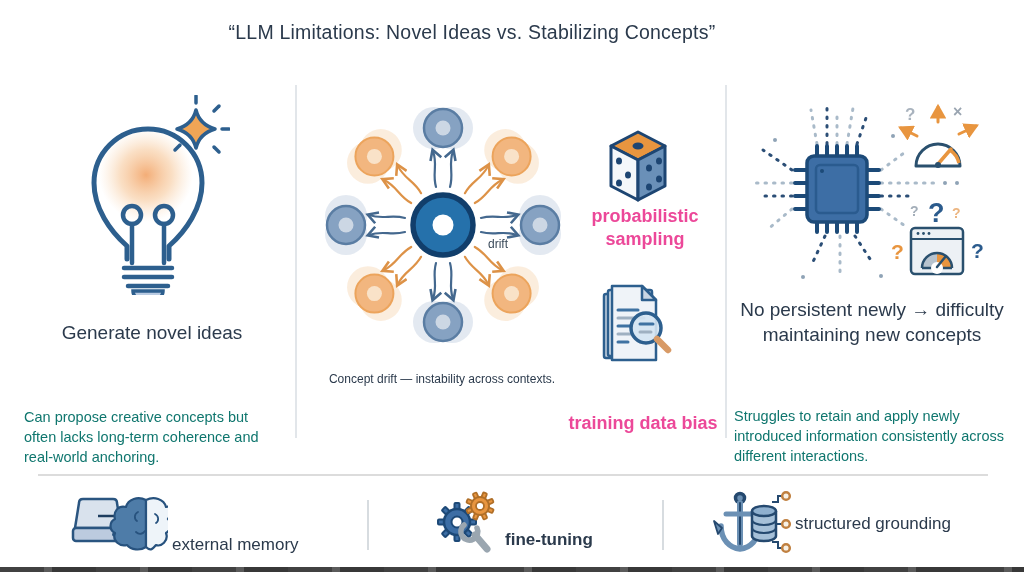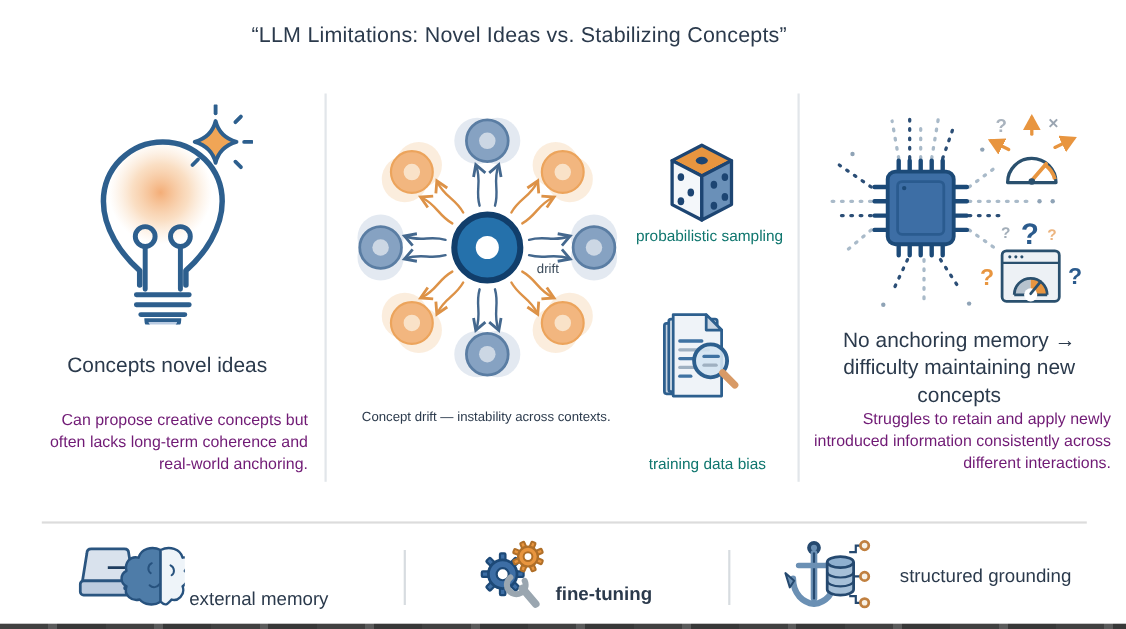--- a/index.html
+++ b/index.html
@@ -5,22 +5,22 @@
   html,body{margin:0;padding:0;}
   body{width:1024px;height:572px;position:relative;background:#ffffff;overflow:hidden;
        font-family:"Liberation Sans", sans-serif;color:#2b3a4c;}
   .abs{position:absolute;}
   .title{top:21px;left:0;width:944px;text-align:center;font-size:19.5px;font-weight:500;
          color:#2b3a4c;letter-spacing:.2px;}
   .vdiv{width:1.5px;background:#e2e6ea;}
   .hdiv{height:2px;background:#dcdcdc;}
   .fdiv{width:1.5px;background:#d7dce0;}
   .heading{font-weight:500;color:#2b3a4c;text-align:center;line-height:1.32;}
-  .body-text{font-size:14.5px;color:#701a75;text-align:right;line-height:1.38;}
-  .aspect-label{font-size:14px;font-weight:400;color:#0f766e;text-align:center;line-height:1.3;}
+  .body-text{font-size:14.5px;color:#0f766e;text-align:left;line-height:1.38;margin-top:35px;}
+  .aspect-label{font-size:18px;font-weight:700;color:#ec4899;text-align:center;line-height:1.3;}
   .footer-label{font-size:17px;color:#2b3a4c;white-space:nowrap;}
   .drift-text{font-size:12px;fill:#3a4a5a;font-family:"Liberation Sans",sans-serif;}
   .bottom-strip{left:0;bottom:0;width:1024px;height:5px;
      background:repeating-linear-gradient(90deg,#414141 0 44px,#5b5b5b 44px 52px,#383838 52px 96px);}
   svg{display:block;}
 </style>
 </head>
 <body>
 
 <div class="abs title">“LLM Limitations: Novel Ideas vs. Stabilizing Concepts”</div>
@@ -50,21 +50,21 @@
       <line x1="0" y1="-33" x2="0" y2="-26"></line>
       <line x1="23" y1="-23" x2="18" y2="-18"></line>
       <line x1="33" y1="0" x2="26" y2="0"></line>
       <line x1="23" y1="23" x2="18" y2="18"></line>
       <line x1="-21" y1="21" x2="-16" y2="16"></line>
     </g>
   </g>
 </svg>
 </div>
 
-<div class="abs heading" style="left:22px;top:320px;width:260px;font-size:19px;">Concepts novel ideas</div>
+<div class="abs heading" style="left:22px;top:320px;width:260px;font-size:19px;">Generate novel ideas</div>
 <div class="abs body-text" style="left:24px;top:372px;width:256px;">Can propose creative concepts but often lacks long-term coherence and real-world anchoring.</div>
 
 <div class="abs" style="left:313px;top:92px;">
 <svg width="260" height="260" viewBox="0 0 260 260">
   <defs>
     <marker id="ab" viewBox="0 0 10 10" refX="7" refY="5" markerWidth="6.5" markerHeight="6.5" orient="auto-start-reverse">
       <path d="M1,1 L8,5 L1,9" fill="none" stroke="#44688e" stroke-width="1.8"></path>
     </marker>
     <marker id="ao" viewBox="0 0 10 10" refX="7" refY="5" markerWidth="6.5" markerHeight="6.5" orient="auto-start-reverse">
       <path d="M1,1 L8,5 L1,9" fill="none" stroke="#dd9247" stroke-width="1.8"></path>
@@ -275,21 +275,21 @@
   <line x1="192" y1="175" x2="201" y2="164" stroke="#2a506e" stroke-width="2.5" stroke-linecap="round"></line>
 
   <text x="183" y="130" font-size="27" font-weight="700" fill="#2b5b8d" font-family="Liberation Sans, sans-serif">?</text>
   <text x="165" y="124" font-size="14" font-weight="600" fill="#a3aeb9" font-family="Liberation Sans, sans-serif">?</text>
   <text x="207" y="126" font-size="14" font-weight="600" fill="#ecb580" font-family="Liberation Sans, sans-serif">?</text>
   <text x="146" y="167" font-size="21" font-weight="700" fill="#e8953f" font-family="Liberation Sans, sans-serif">?</text>
   <text x="226" y="166" font-size="21" font-weight="700" fill="#2b5b8d" font-family="Liberation Sans, sans-serif">?</text>
 </svg>
 </div>
 
-<div class="abs heading" style="left:738px;top:297px;width:268px;font-size:19px;">No anchoring memory → difficulty maintaining new concepts</div>
+<div class="abs heading" style="left:738px;top:297px;width:268px;font-size:19px;">No persistent newly → difficulty maintaining new concepts</div>
 <div class="abs body-text" style="left:734px;top:371px;width:276px;">Struggles to retain and apply newly introduced information consistently across different interactions.</div>
 
 <div class="abs hdiv" style="left:38px;top:474px;width:950px;"></div>
 <div class="abs fdiv" style="left:367px;top:500px;height:50px;"></div>
 <div class="abs fdiv" style="left:662px;top:500px;height:50px;"></div>
 
 <div class="abs" style="left:68px;top:492px;">
 <svg width="100" height="62" viewBox="0 0 100 62">
   <defs>
     <marker id="barr" viewBox="0 0 10 10" refX="7" refY="5" markerWidth="5.5" markerHeight="5.5" orient="auto">
@@ -364,15 +364,15 @@
     <path d="M64,36 L70,36"></path>
     <path d="M60,54 L66,54 L66,60 L70,60"></path>
   </g>
   <g fill="#f7f1e6" stroke="#c08040" stroke-width="2.5">
     <circle cx="74" cy="8" r="3.8"></circle>
     <circle cx="74" cy="36" r="3.8"></circle>
     <circle cx="74" cy="60" r="3.8"></circle>
   </g>
 </svg>
 </div>
-<div class="abs footer-label" style="left:795px;top:514px;margin-left:23px;">structured grounding</div>
+<div class="abs footer-label" style="left:795px;top:514px;">structured grounding</div>
 
 <div class="abs bottom-strip"></div>
 
 </body></html>

